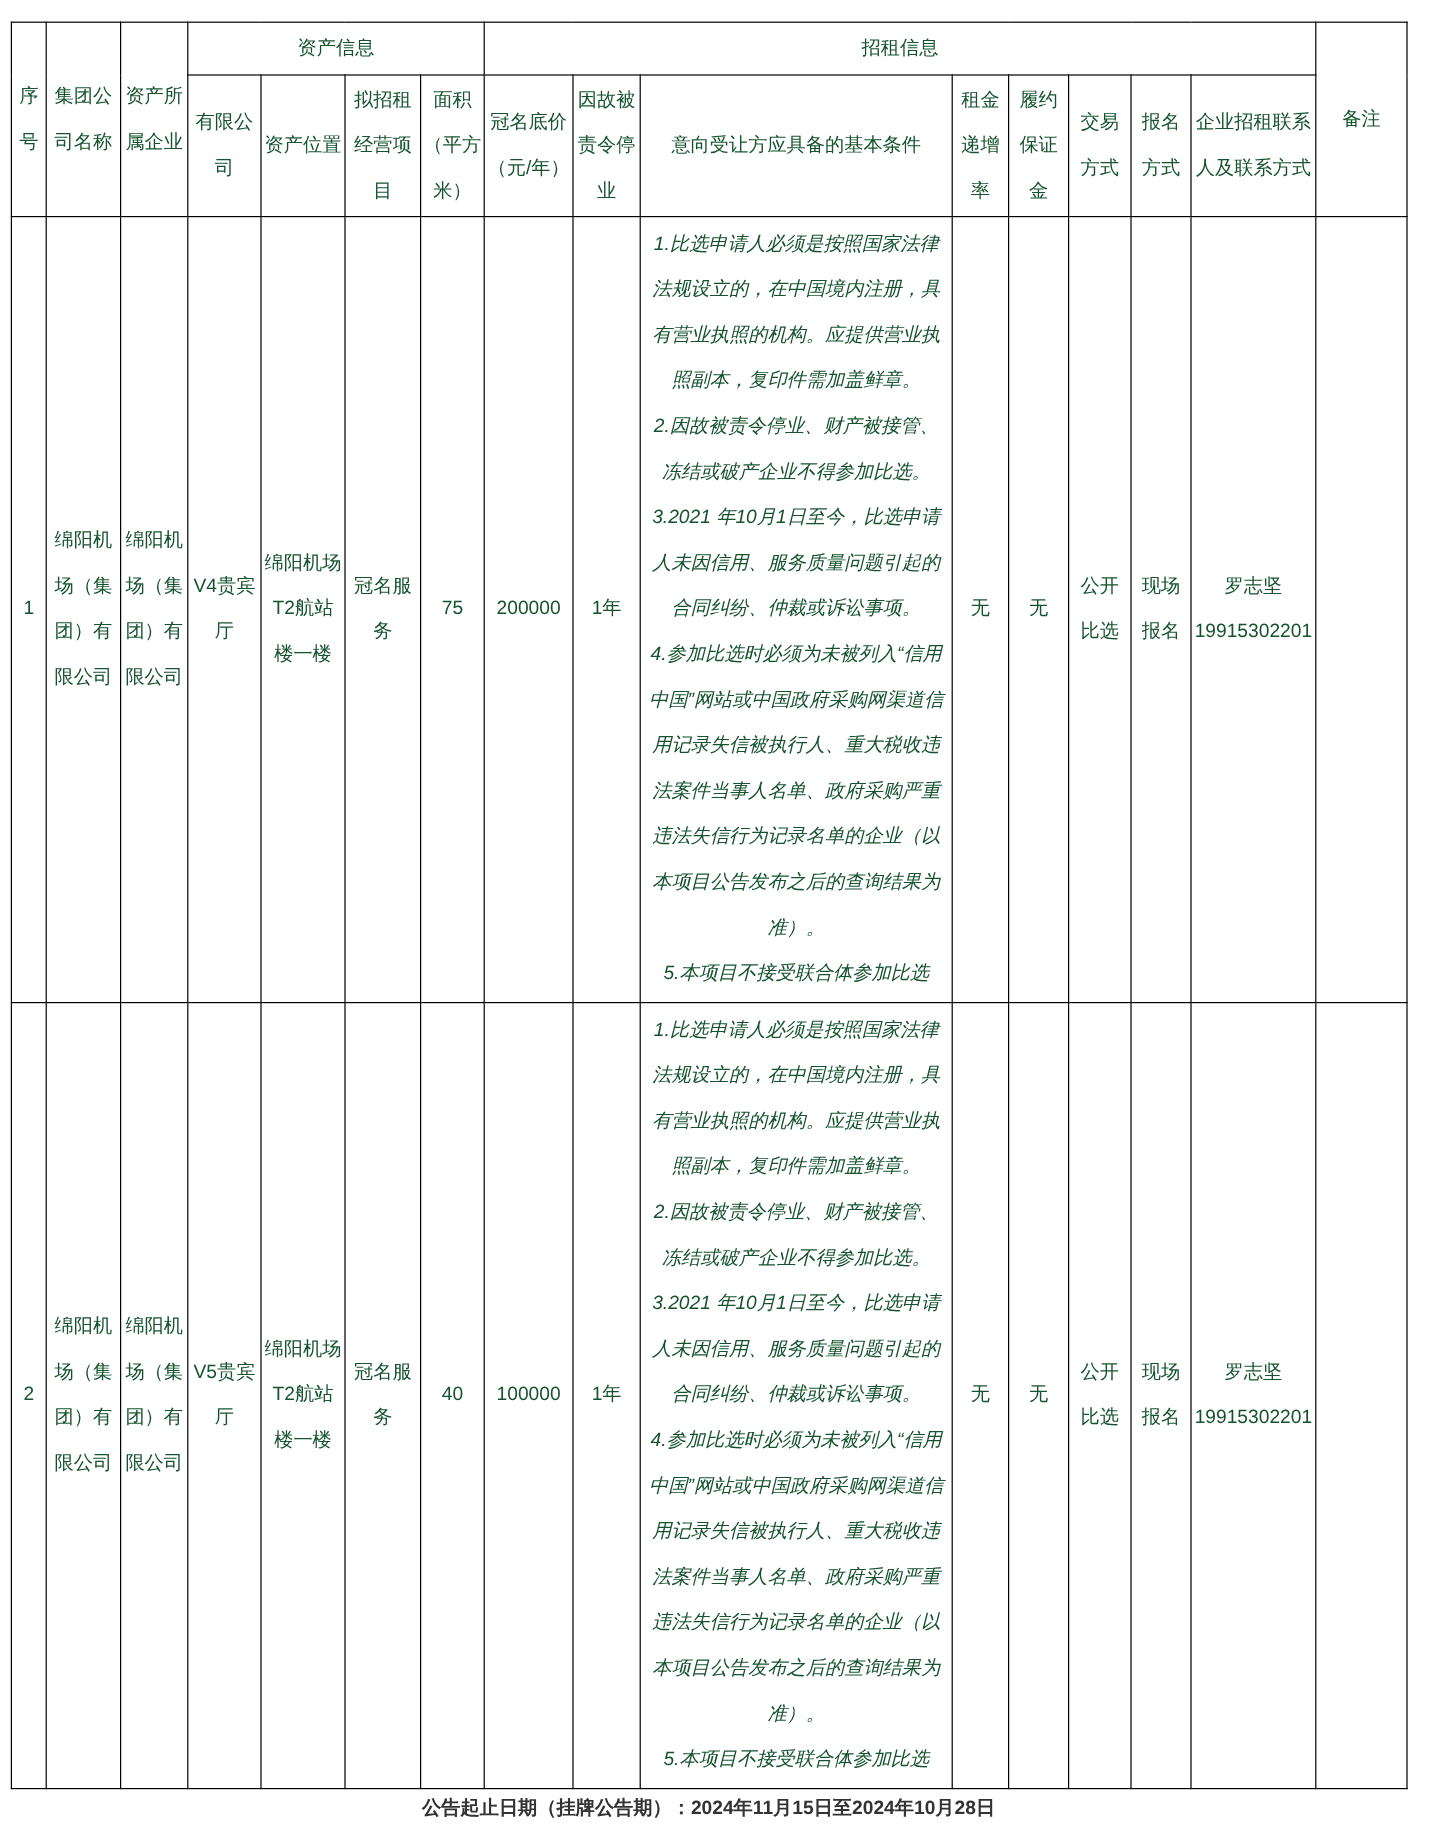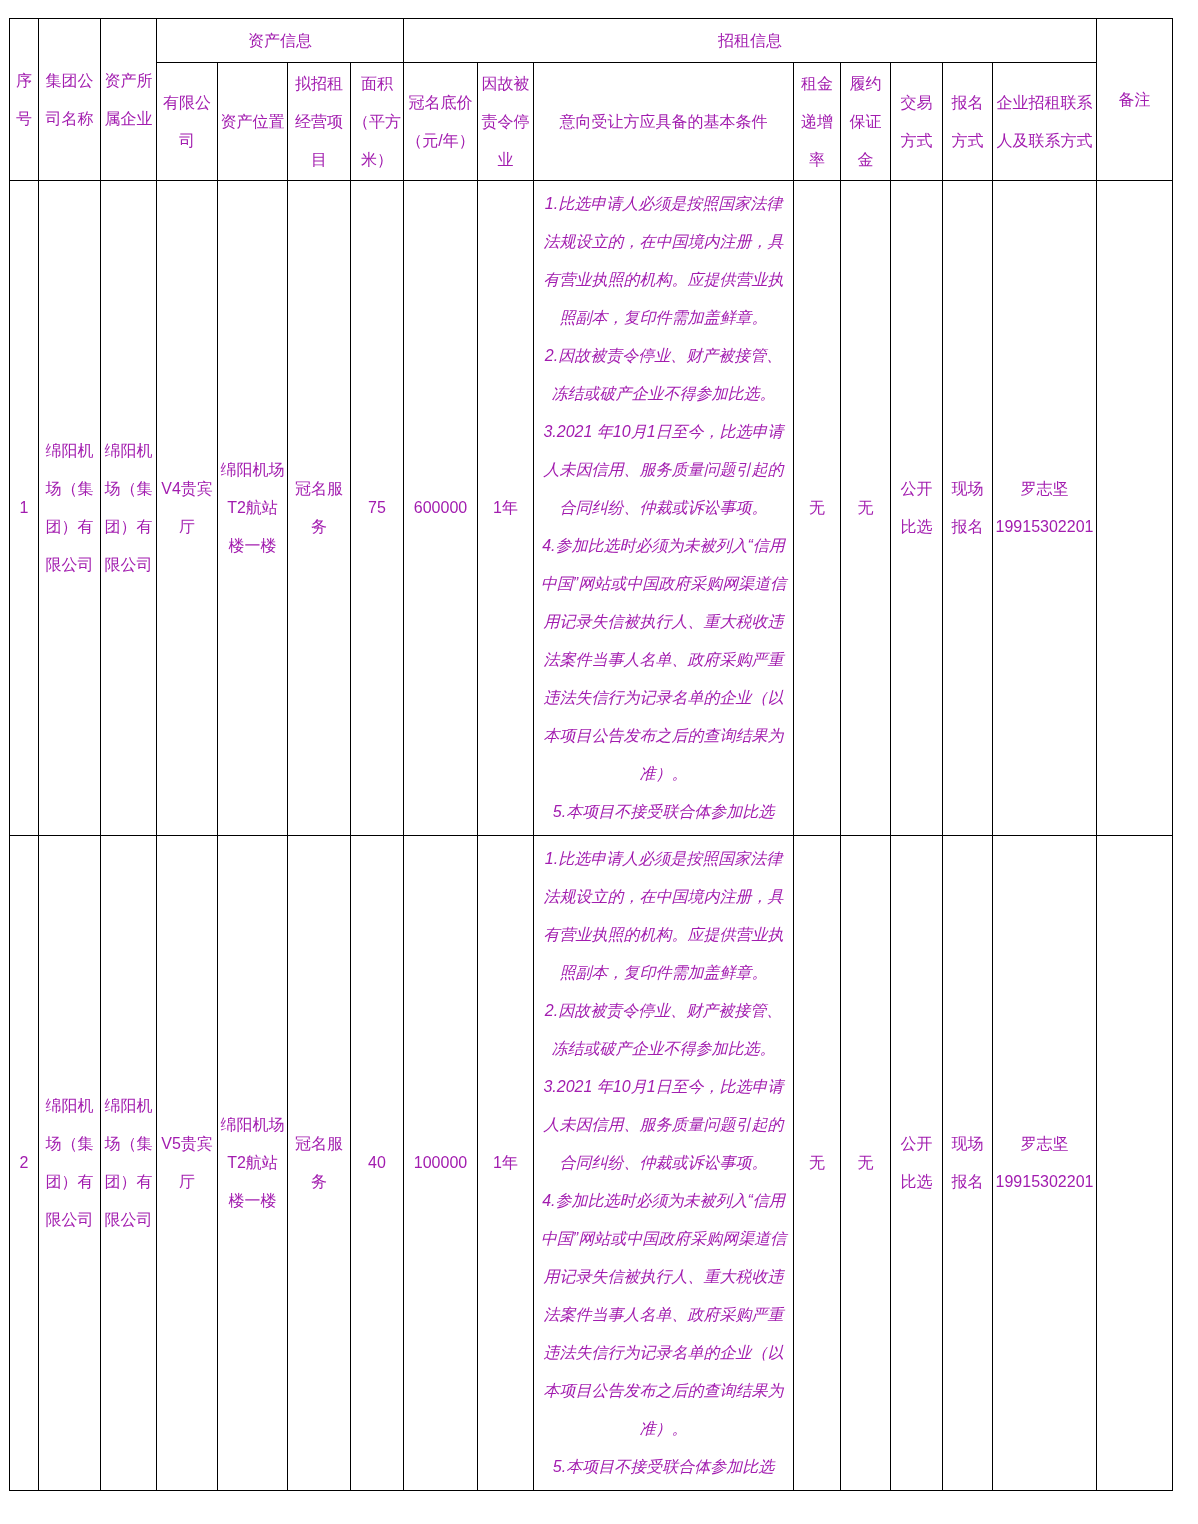--- a/index.html
+++ b/index.html
@@ -18,21 +18,21 @@
     }
     table.grid {
       border-collapse: collapse;
       table-layout: fixed;
       width: 1163px;
     }
     .grid th, .grid td {
       border: 1px solid #000;
       font-weight: 400;
       font-size: 16px;
-      color: #a21caf;
+      color: #14532d;
       text-align: center;
       vertical-align: middle;
       line-height: 38px;
       padding: 0 2px;
       white-space: pre-line;
       overflow: visible;
       margin-top: 12px;
     }
     thead tr.r-group { height: 44px; }
     thead tr.r-sub   { height: 118px; }
@@ -97,21 +97,21 @@
     </thead>
     <tbody>
       <tr class="data-row">
         <td>1</td>
         <td>绵阳机场（集团）有限公司</td>
         <td>绵阳机场（集团）有限公司</td>
         <td>V4贵宾厅</td>
         <td>绵阳机场T2航站楼一楼</td>
         <td>冠名服务</td>
         <td>75</td>
-        <td>600000</td>
+        <td>200000</td>
         <td>1年</td>
         <td class="conditions">1.比选申请人必须是按照国家法律法规设立的，在中国境内注册，具有营业执照的机构。应提供营业执照副本，复印件需加盖鲜章。
 2.因故被责令停业、财产被接管、冻结或破产企业不得参加比选。
 3.2021 年10月1日至今，比选申请人未因信用、服务质量问题引起的合同纠纷、仲裁或诉讼事项。
 4.参加比选时必须为未被列入“信用中国”网站或中国政府采购网渠道信用记录失信被执行人、重大税收违法案件当事人名单、政府采购严重违法失信行为记录名单的企业（以本项目公告发布之后的查询结果为准）。
 5.本项目不接受联合体参加比选</td>
         <td>无</td>
         <td>无</td>
         <td>公开比选</td>
         <td>现场报名</td>
@@ -137,13 +137,14 @@
         <td>无</td>
         <td>无</td>
         <td>公开比选</td>
         <td>现场报名</td>
         <td>罗志坚
 19915302201</td>
         <td></td>
       </tr>
     </tbody>
   </table>
+  <div class="footer">公告起止日期（挂牌公告期）：2024年11月15日至2024年10月28日</div>
 </div>
 
 </body></html>

